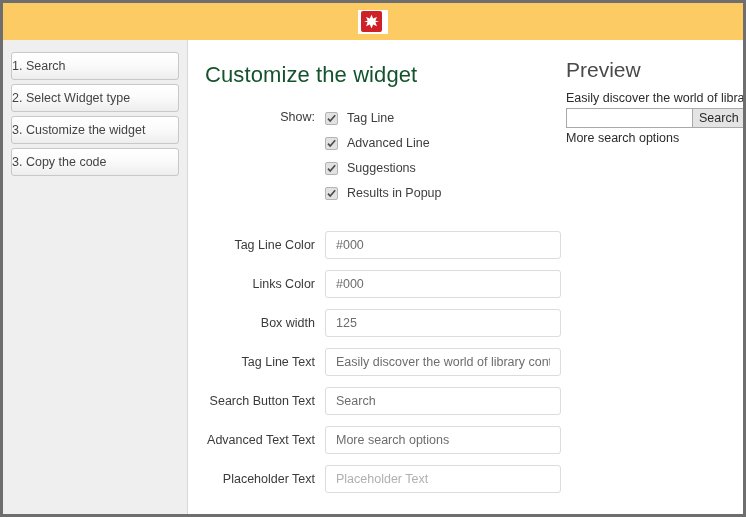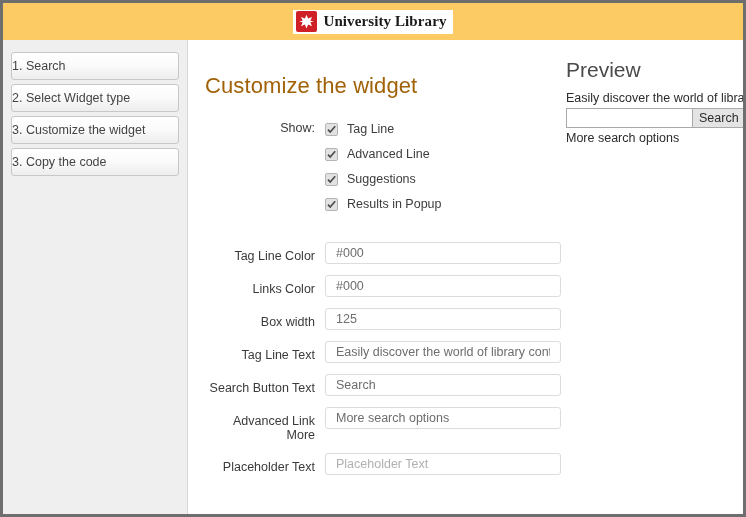--- a/index.html
+++ b/index.html
@@ -107,22 +107,22 @@
 
   .form-area {
     width: 373px;
     padding-left: 17px;
     box-sizing: border-box;
   }
 
   .page-title {
     font-size: 22px;
     font-weight: normal;
-    color: #a16207;
-    margin: 15px 0 16px 0;
+    color: #14532d;
+    margin: 4px 0 16px 0;
     letter-spacing: 0.1px;
   }
 
   .form-row {
     display: flex;
     align-items: flex-start;
     margin-bottom: 11px;
   }
   .form-label {
     width: 120px;
@@ -136,21 +136,21 @@
     line-height: 14px;
     padding-top: 7px;
   }
   .form-label.top-aligned { padding-top: 1px; }
 
   .form-field { flex: 1 1 auto; }
 
   .text-input {
     width: 100%;
     box-sizing: border-box;
-    height: 22px;
+    height: 28px;
     border: 1px solid #dcdcdc;
     border-radius: 3px;
     font-family: "Liberation Sans", sans-serif;
     font-size: 12.5px;
     color: #6d6d6d;
     padding: 0 10px;
     background: #ffffff;
     outline: none;
   }
   .text-input::placeholder { color: #b0b0b0; }
@@ -244,21 +244,20 @@
 
 <div class="page">
 
   <div class="header">
     <div class="logo-box">
       <span class="logo-mark">
         <svg width="15" height="15" viewBox="0 0 24 24">
           <polygon fill="#ffffff" points="12,1 14.6,7.2 20.8,4.6 18.2,10.8 24,12 18.2,13.2 20.8,19.4 14.6,16.8 12,23 9.4,16.8 3.2,19.4 5.8,13.2 0,12 5.8,10.8 3.2,4.6 9.4,7.2"></polygon>
         </svg>
       </span>
-      <span class="logo-text">University Library</span>
     </div>
   </div>
 
   <div class="body-split">
 
     <div class="sidebar">
       <div class="step-button">1. Search</div>
       <div class="step-button">2. Select Widget type</div>
       <div class="step-button">3. Customize the widget</div>
       <div class="step-button">3. Copy the code</div>
@@ -344,21 +343,21 @@
         </div>
 
         <div class="form-row">
           <div class="form-label">Search Button Text</div>
           <div class="form-field">
             <input class="text-input" type="text" value="Search" style="">
           </div>
         </div>
 
         <div class="form-row">
-          <div class="form-label">Advanced Link More</div>
+          <div class="form-label">Advanced Text Text</div>
           <div class="form-field">
             <input class="text-input" type="text" value="More search options" style="">
           </div>
         </div>
 
         <div class="form-row">
           <div class="form-label">Placeholder Text</div>
           <div class="form-field">
             <input class="text-input" type="text" placeholder="Placeholder Text" style="">
           </div>

